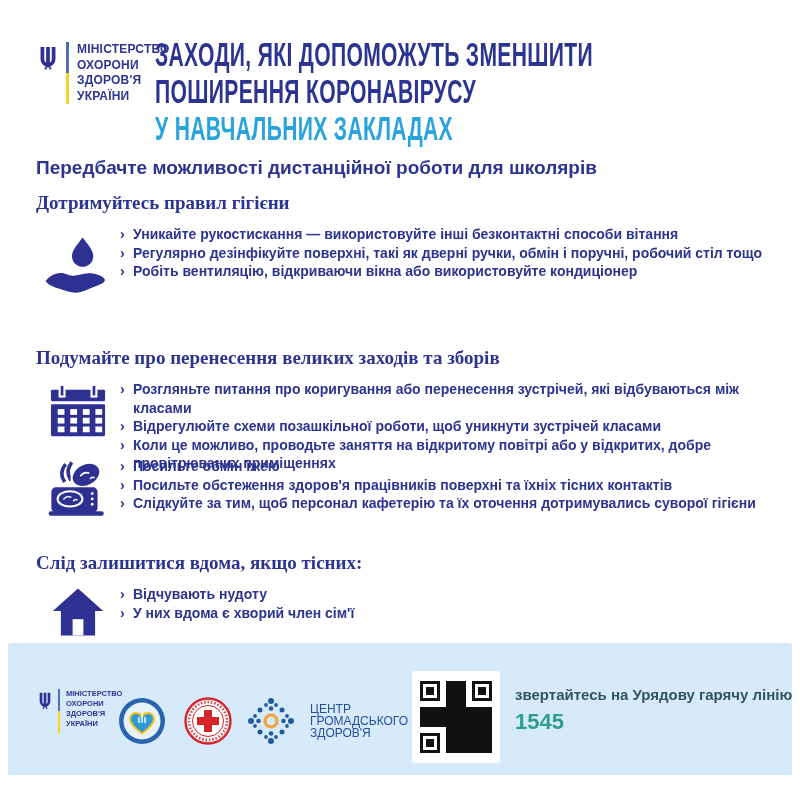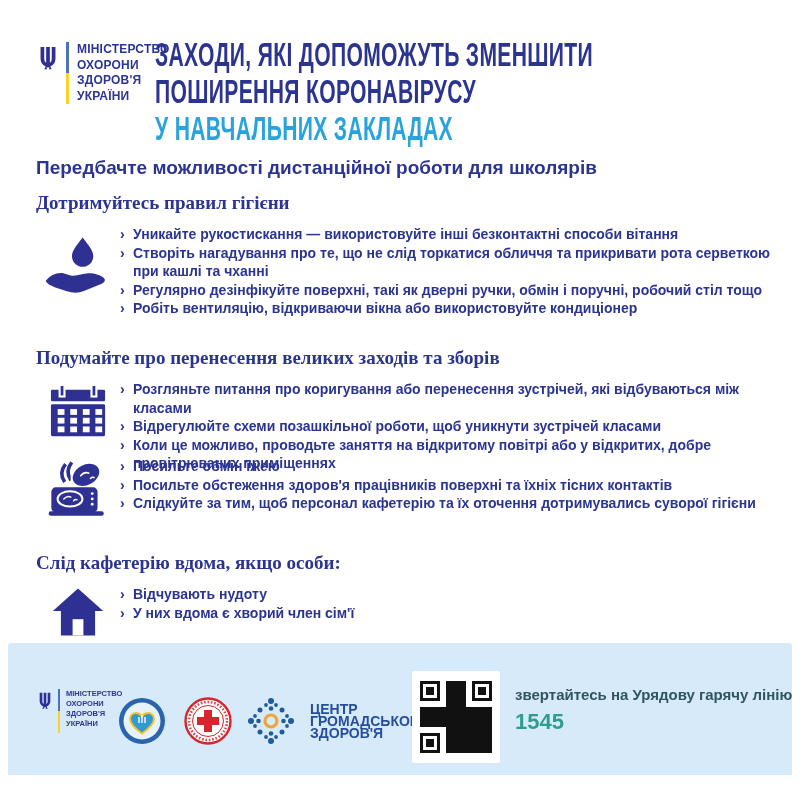--- a/index.html
+++ b/index.html
@@ -32,21 +32,21 @@
   ul.bullets li::before{content:"›";position:absolute;left:0;top:0;font-weight:700;}
 
   
   .footer{position:absolute;left:8px;right:8px;top:643px;height:143px;background:#d6eaf9;border-radius:3px;}
   .f-moz{position:absolute;left:30px;top:46px;display:flex;gap:6px;align-items:flex-start;}
   .f-moz svg{display:block;margin-top:3px;}
   .f-bar{width:2px;height:44px;background:linear-gradient(#4d70b8 0 50%,#f8d227 50% 100%);}
   .f-moz-text{font-size:7.5px;line-height:10px;font-weight:700;color:#2c3592;}
   .round-logo{position:absolute;top:54px;}
   .heart-pos{left:110px;} .cross-pos{left:176px;} .dots-pos{left:237px;top:52px;}
-  .chz-text{position:absolute;left:302px;top:60px;font-size:14px;line-height:12px;font-weight:700;color:#274e9b;}
+  .chz-text{position:absolute;left:302px;top:60px;font-size:12px;line-height:12px;font-weight:400;color:#274e9b;}
   .qr-card{position:absolute;left:404px;top:28px;width:88px;height:92px;background:#fff;border-radius:2px;
            display:flex;align-items:center;justify-content:center;}
   .qr-card svg{width:72px;height:72px;shape-rendering:crispEdges;}
   .hotline{position:absolute;left:507px;top:40px;font-size:15px;line-height:24px;font-weight:700;color:#315560;white-space:nowrap;}
   .hotline-number{font-size:22px;line-height:26px;font-weight:700;color:#2f9d8e;margin-top:2px;}
   .navy{fill:#2e3192;}
 </style>
 </head>
 <body>
 
@@ -77,21 +77,20 @@
     <h2>Дотримуйтесь правил гігієни</h2>
     <div class="section-row">
       <div class="icon-col">
         <svg width="74" height="76" viewBox="0 0 80 80" style="margin-top:6px">
           <path class="navy" d="M45 6c-6.5 8.6-11.5 14-11.5 20.2a11.5 11.5 0 0 0 23 0C56.5 20 51.5 14.6 45 6z"></path>
           <path class="navy" d="M5 53c5-6.5 12.5-9.6 19-8.4 4.3.8 6.2 2.7 10.5 2.7 6.3 0 10.5-2.7 16.8-2.7 7.3 0 13.6 2.2 16.8 5.3 2.1 2.1.5 4.8-3.2 6.3L47 63.6c-6.3 2.6-12.6 2.6-18.9.5l-12.6-4.2C10.3 58.2 7 56 5 53z"></path>
         </svg>
       </div>
       <ul class="bullets">
         <li>Уникайте рукостискання — використовуйте інші безконтактні способи вітання</li>
-        <li>Створіть нагадування про те, що не слід торкатися обличчя та прикривати рота серветкою при кашлі та чханні</li>
         <li>Регулярно дезінфікуйте поверхні, такі як дверні ручки, обмін і поручні, робочий стіл тощо</li>
         <li>Робіть вентиляцію, відкриваючи вікна або використовуйте кондиціонер</li>
       </ul>
     </div>
   </div>
 
   <div class="section s-b">
     <h2>Подумайте про перенесення великих заходів та зборів</h2>
     <div class="section-row">
       <div class="icon-col">
@@ -145,21 +144,21 @@
       </div>
       <ul class="bullets">
         <li>Посильте обмін їжею</li>
         <li>Посильте обстеження здоров'я працівників поверхні та їхніх тісних контактів</li>
         <li>Слідкуйте за тим, щоб персонал кафетерію та їх оточення дотримувались суворої гігієни</li>
       </ul>
     </div>
   </div>
 
   <div class="section s-d">
-    <h2>Слід кафетерію вдома, якщо особи:</h2>
+    <h2>Слід залишитися вдома, якщо тісних:</h2>
     <div class="section-row">
       <div class="icon-col">
         <svg width="54" height="50" viewBox="0 0 60 54" style="margin-top:2px">
           <path class="navy" d="M30 1 2 26h9v27h38V26h9z"></path>
           <rect x="24" y="35" width="12" height="18" fill="#fff"></rect>
         </svg>
       </div>
       <ul class="bullets">
         <li>Відчувають нудоту</li>
         <li>У них вдома є хворий член сім'ї</li>

